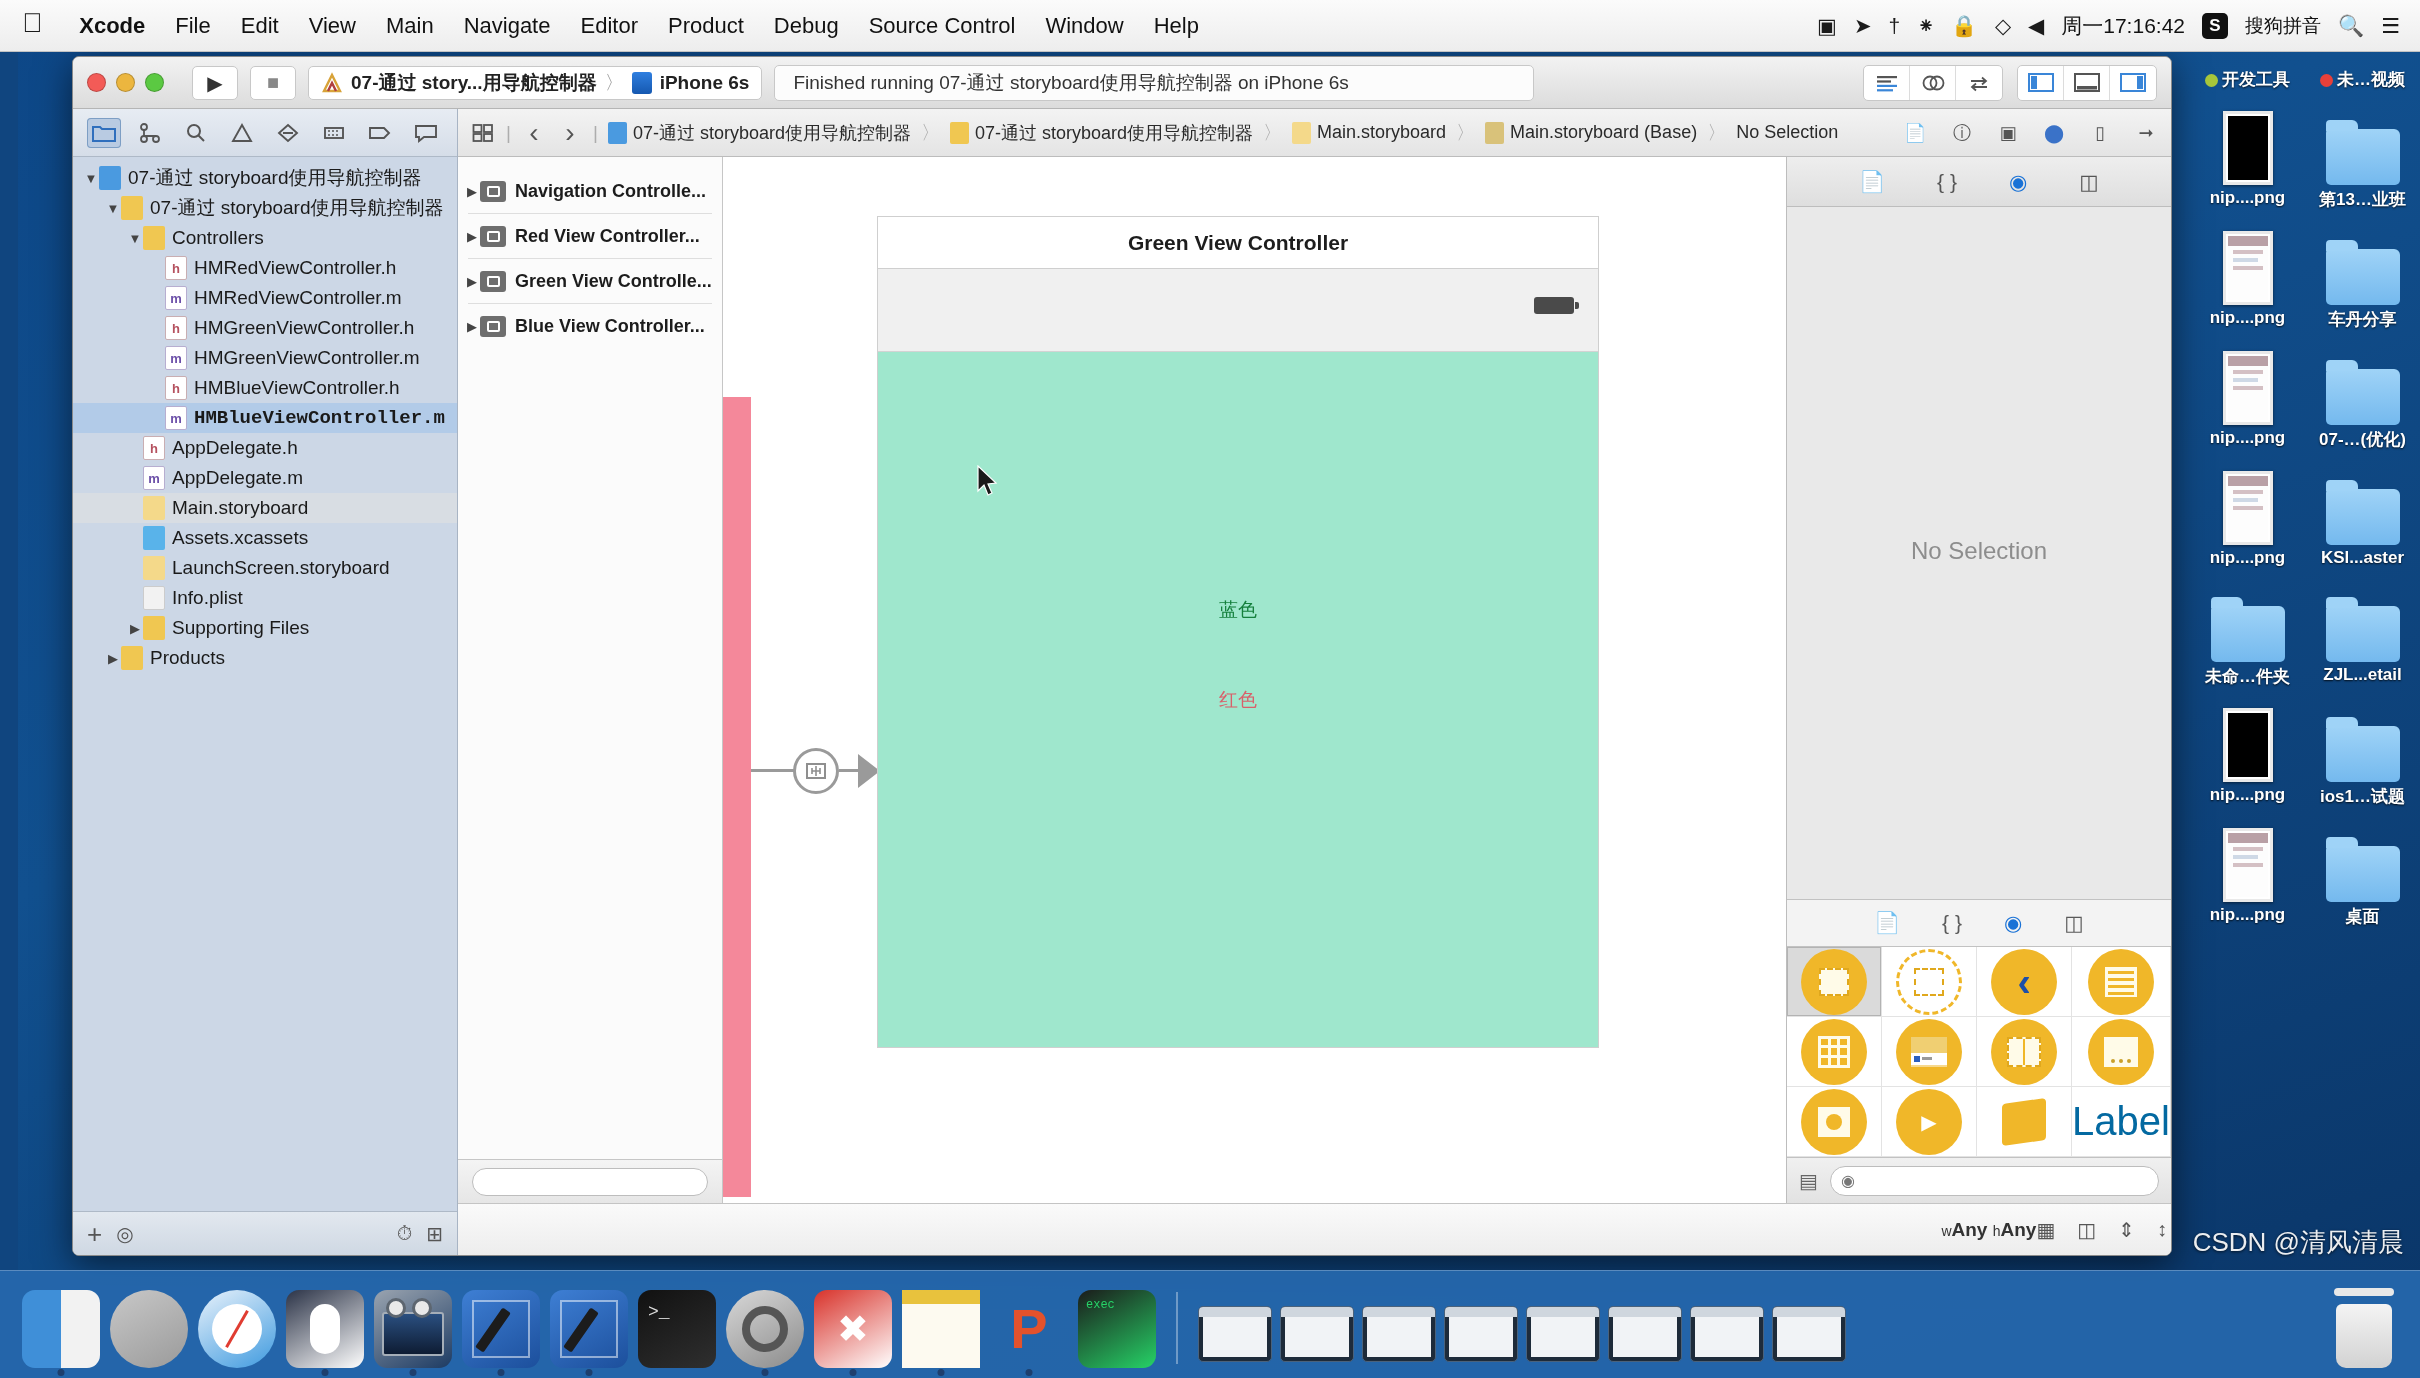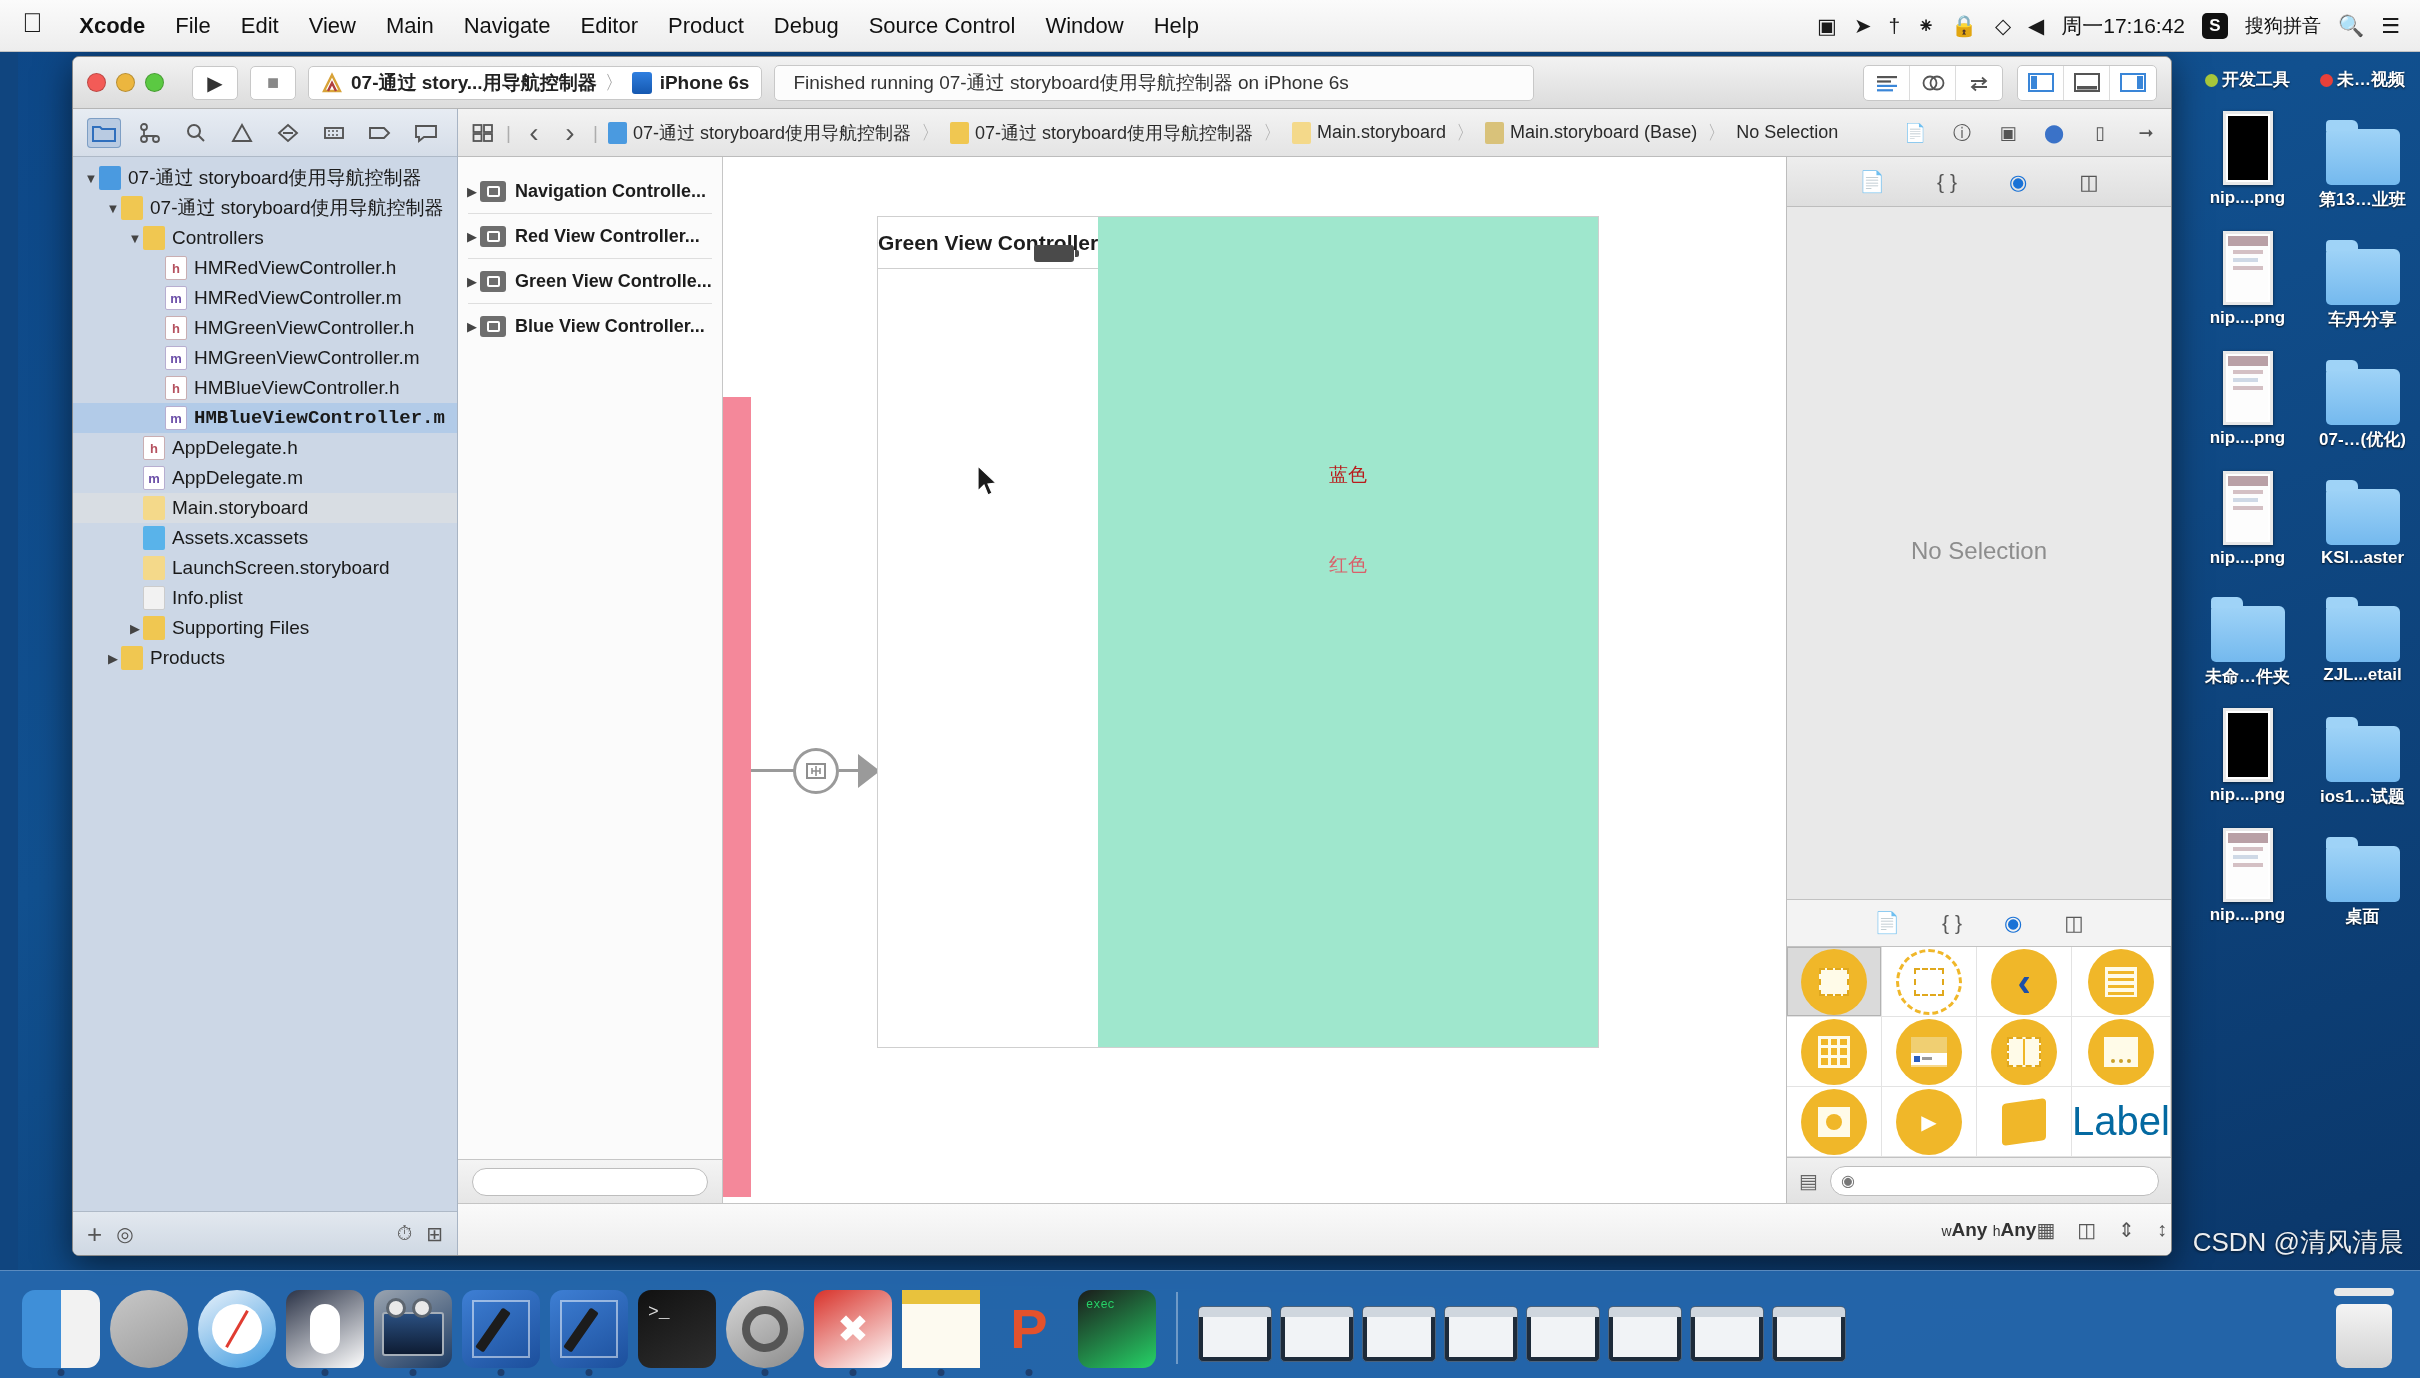--- a/index.html
+++ b/index.html
@@ -739,27 +739,27 @@
             <div class="seg-line" style="left:28px;top:612px;width:46px;"></div>
             <div class="seg-circle" style="left:70px;top:591px;">
               <svg width="22" height="20" viewBox="0 0 22 20">
                   <rect x="2" y="3" width="18" height="14" fill="none" stroke="#8f8f8f" stroke-width="2"></rect>
                   <path d="M11 5 v10 M7 10 h8 M7 7 v6 M15 7 v6" stroke="#8f8f8f" stroke-width="1.6"></path>
                 </svg>
             </div>
             <div class="seg-line" style="left:116px;top:612px;width:22px;"></div>
             <div class="seg-arrow" style="left:135px;top:597px;"></div>
 
-            <div class="sb-scene" style="left:155px;top:60px;width:720px;height:830px;display:flex;">
+            <div class="sb-scene" style="left:155px;top:60px;width:720px;height:830px;display:flex;flex-direction:column;">
               <div class="sc-titlebar">Green View Controller</div>
               <div class="sc-statusbar">
                 <div class="battery"></div>
               </div>
               <div class="sc-green">
-                <div class="sc-label" style="top:245px;color:#b91c1c;">蓝色</div>
+                <div class="sc-label" style="top:245px;color:#15803d;">蓝色</div>
                 <div class="sc-label" style="top:335px;color:#d9606a;">红色</div>
               </div>
             </div>
 
             <svg class="cursor" width="26" height="34" viewBox="0 0 26 34" style="left:253px;top:308px;width:26px;height:34px;">
               <path d="M2 1 L2 26 L8 20 L12 30 L16 28 L12 19 L20 18 Z" fill="#1a1a1a" stroke="#fff" stroke-width="1.2"></path>
             </svg>
           </div>
         </div>
 

